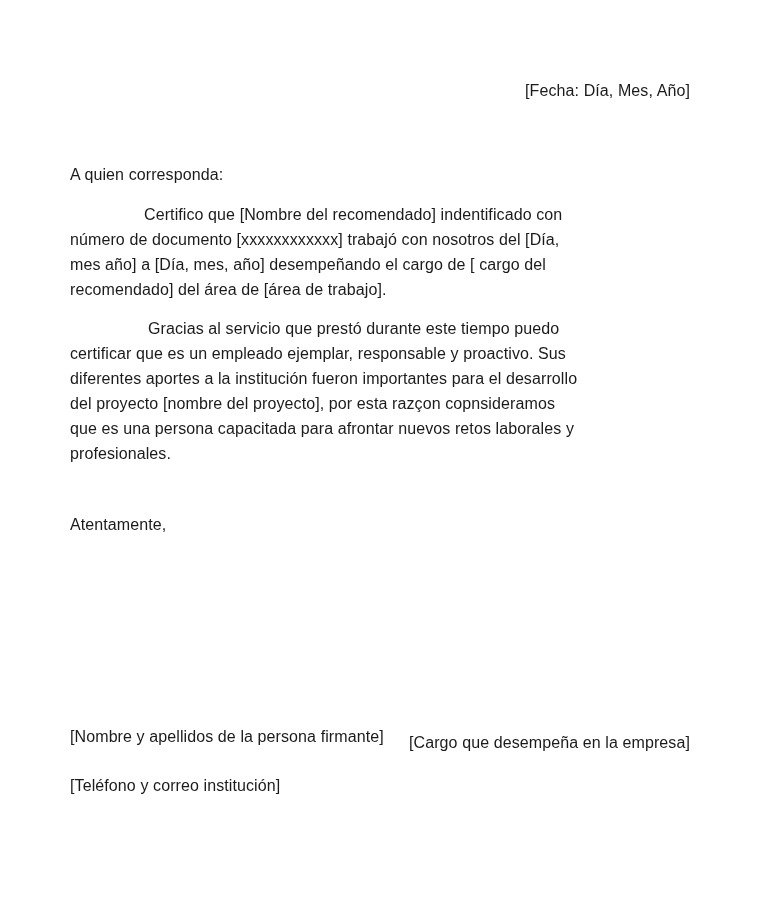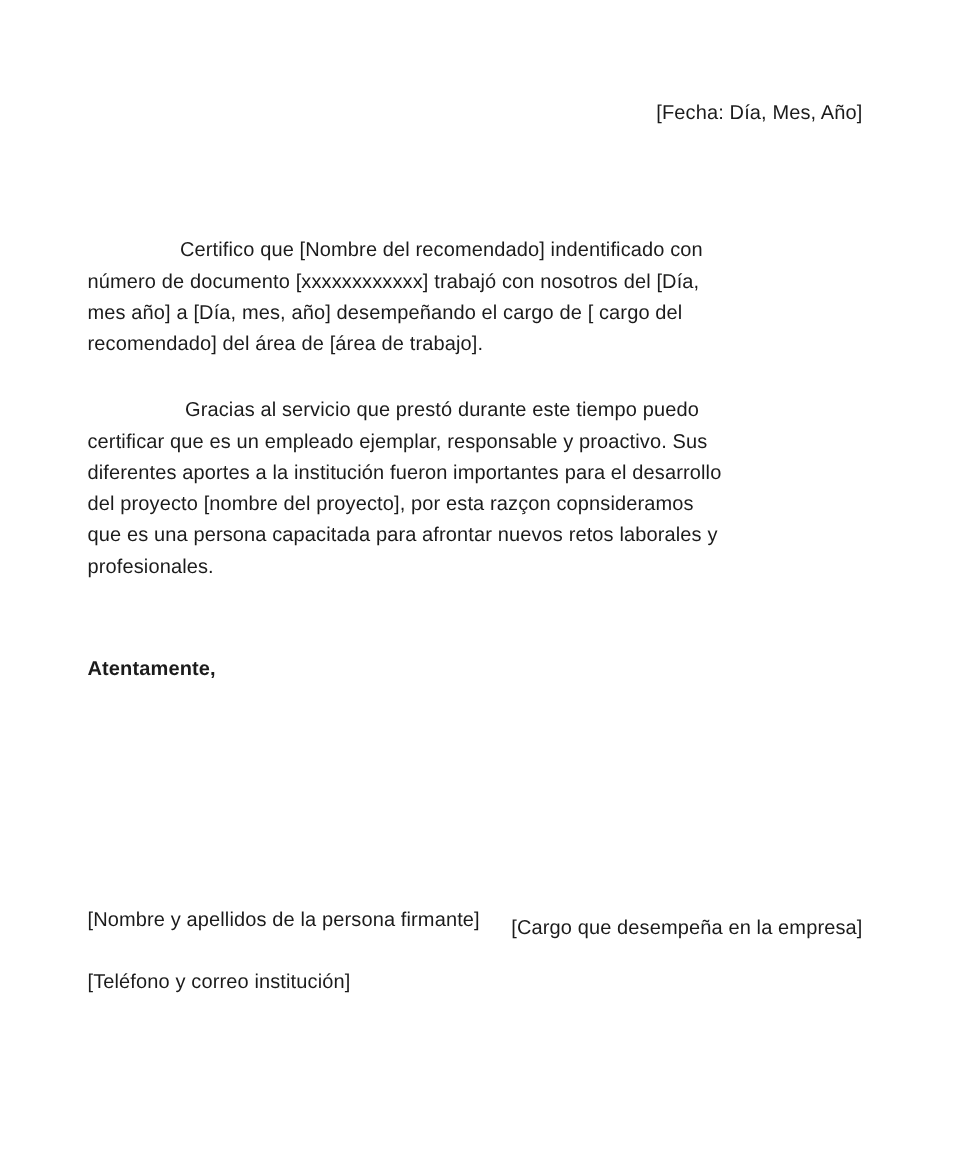--- a/index.html
+++ b/index.html
@@ -26,49 +26,49 @@
     letter-spacing: 0.1px;
   }
   .date-line {
     top: 78px;
     text-align: right;
   }
   .salutation {
     top: 162px;
   }
   .para-1 {
-    top: 188px;
+    top: 202px;
     text-indent: 74px;
   }
   .para-2 {
     top: 316px;
     text-indent: 78px;
   }
   .closing {
-    top: 523px;
-    font-weight: bold;
+    top: 512px;
   }
   .sig-name {
     top: 724px;
   }
   .sig-title {
     top: 730px;
     text-align: right;
   }
   .sig-contact {
     top: 773px;
   }
 </style>
 </head>
 <body>
 
 <div class="page">
 
   <div class="block date-line">[Fecha: Día, Mes, Año]</div>
 
+  <div class="block salutation">A quien corresponda:</div>
 
   <div class="block para-1">Certifico que [Nombre del recomendado] indentificado con
 número de documento [xxxxxxxxxxxx] trabajó con nosotros del [Día,
 mes año] a [Día, mes, año] desempeñando el cargo de [ cargo del
 recomendado] del área de [área de trabajo].</div>
 
   <div class="block para-2">Gracias al servicio que prestó durante este tiempo puedo
 certificar que es un empleado ejemplar, responsable y proactivo. Sus
 diferentes aportes a la institución fueron importantes para el desarrollo
 del proyecto [nombre del proyecto], por esta razçon copnsideramos

